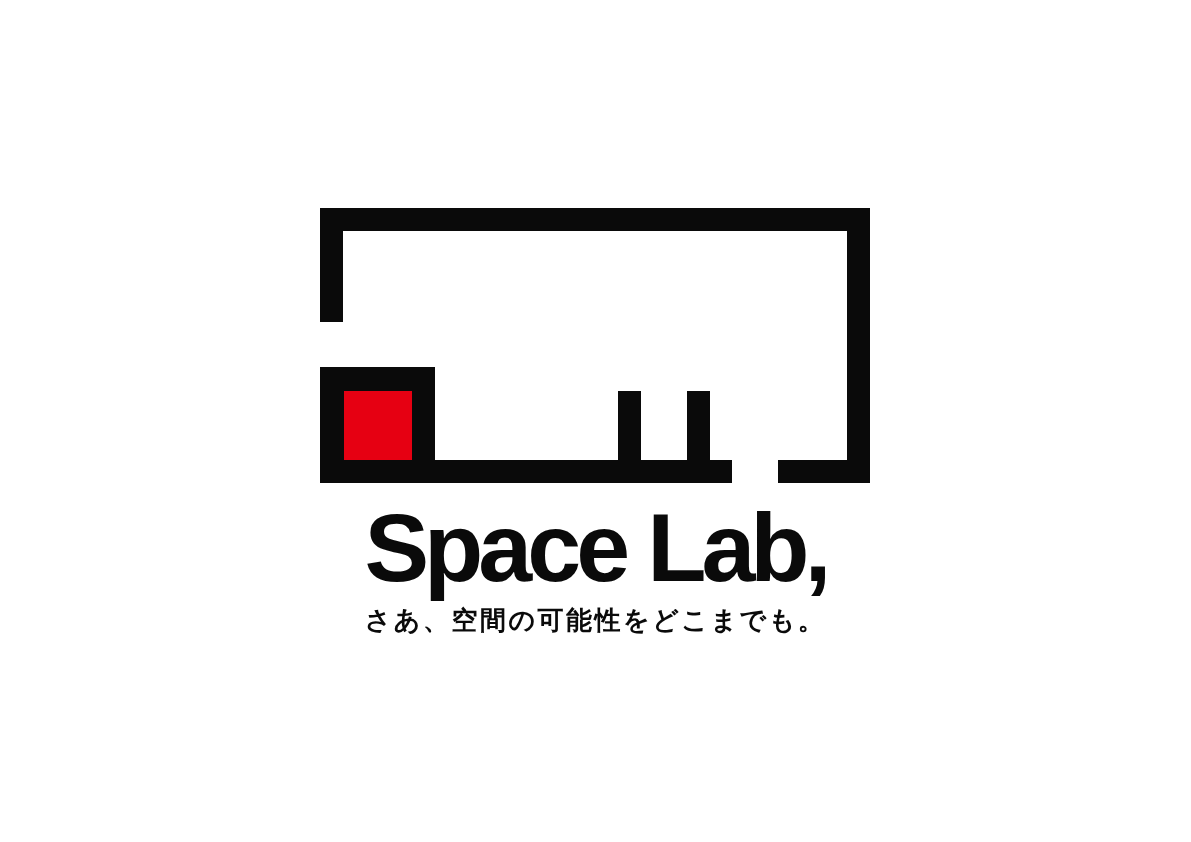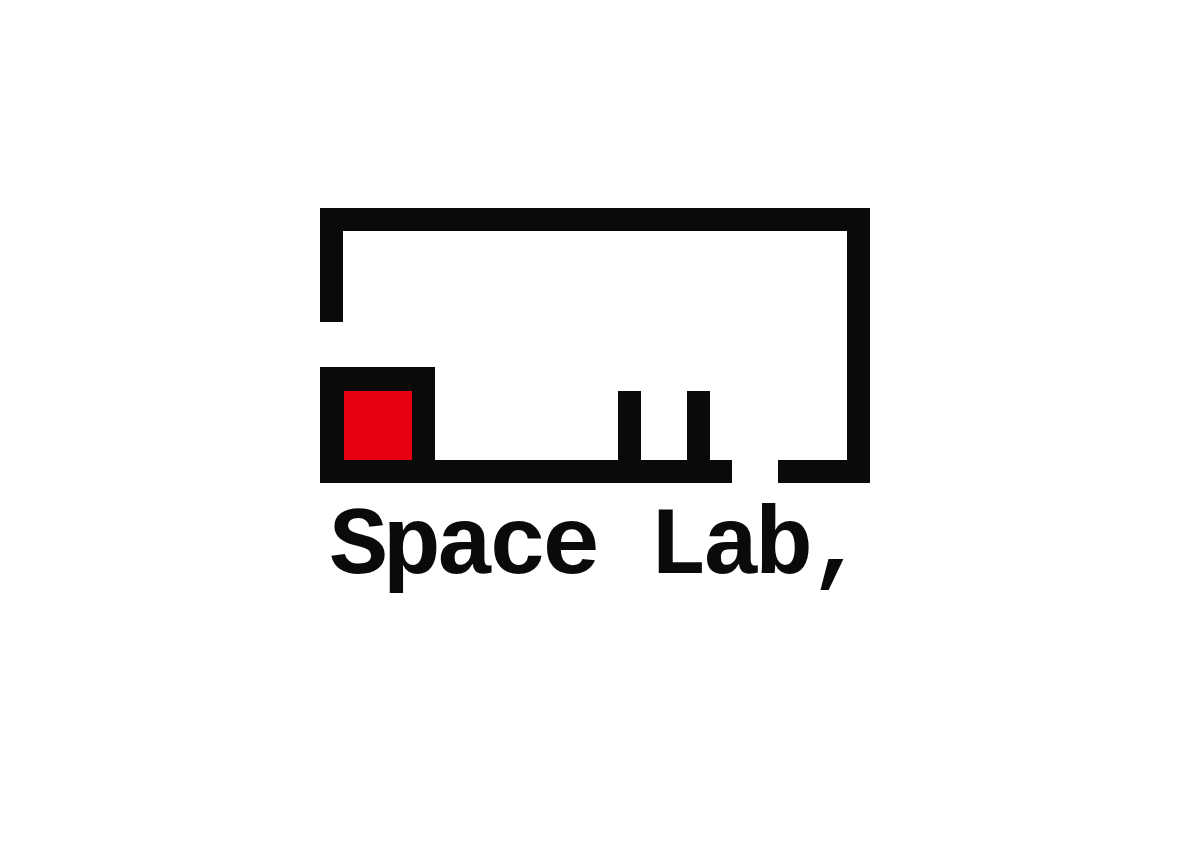--- a/index.html
+++ b/index.html
@@ -1,15 +1,15 @@
 <!DOCTYPE html>
 <html style="--ink: #0a0a0a; --accent: #e60012; --bg: #ffffff;"><head>
 <meta charset="utf-8">
 <style>
-  * { margin: 0; padding: 0; box-sizing: border-box; font-family: Liberation Mono, monospace; }
+  * { margin: 0; padding: 0; box-sizing: border-box; }
   html, body {
     width: 1191px; height: 842px;
     background: var(--bg, #ffffff);
     overflow: hidden;
     font-family: "Liberation Sans", "DejaVu Sans", sans-serif;
   }
   .canvas {
     position: relative;
     width: 1191px; height: 842px;
     background: var(--bg, #ffffff);
@@ -76,14 +76,15 @@
       <div class="red-square"></div>
     </div>
     <div class="wall bottom-wall-left"></div>
     <div class="wall wall-stub-1"></div>
     <div class="wall wall-stub-2"></div>
     <div class="wall bottom-wall-right"></div>
   </div>
 
   <div class="wordmark">Space Lab,</div>
 
+  <div class="tagline">さあ、空間の可能性をどこまでも。</div>
 
 </div>
 
 </body></html>

